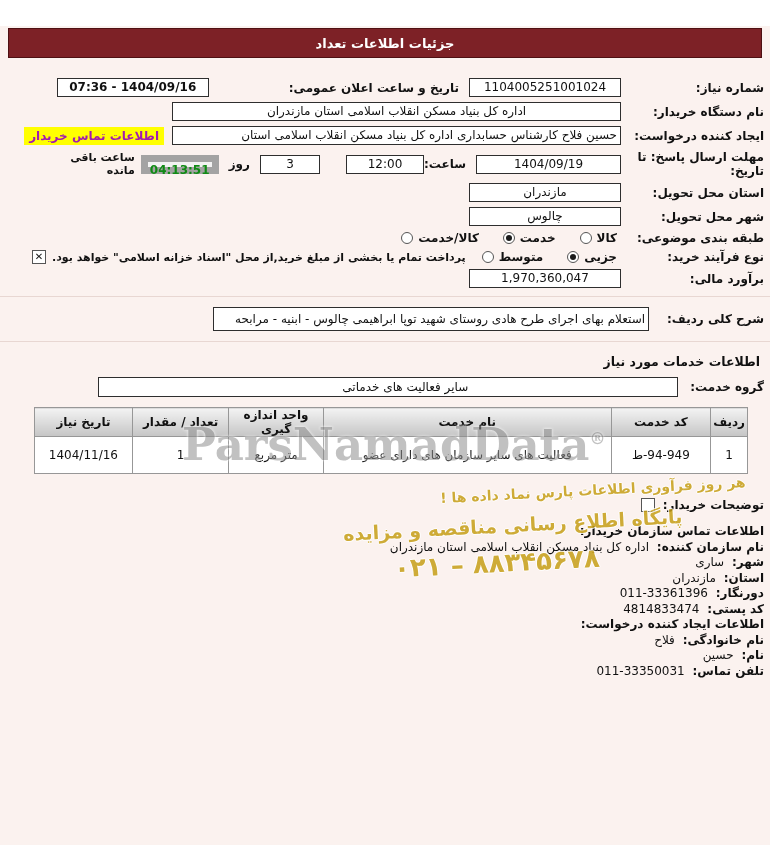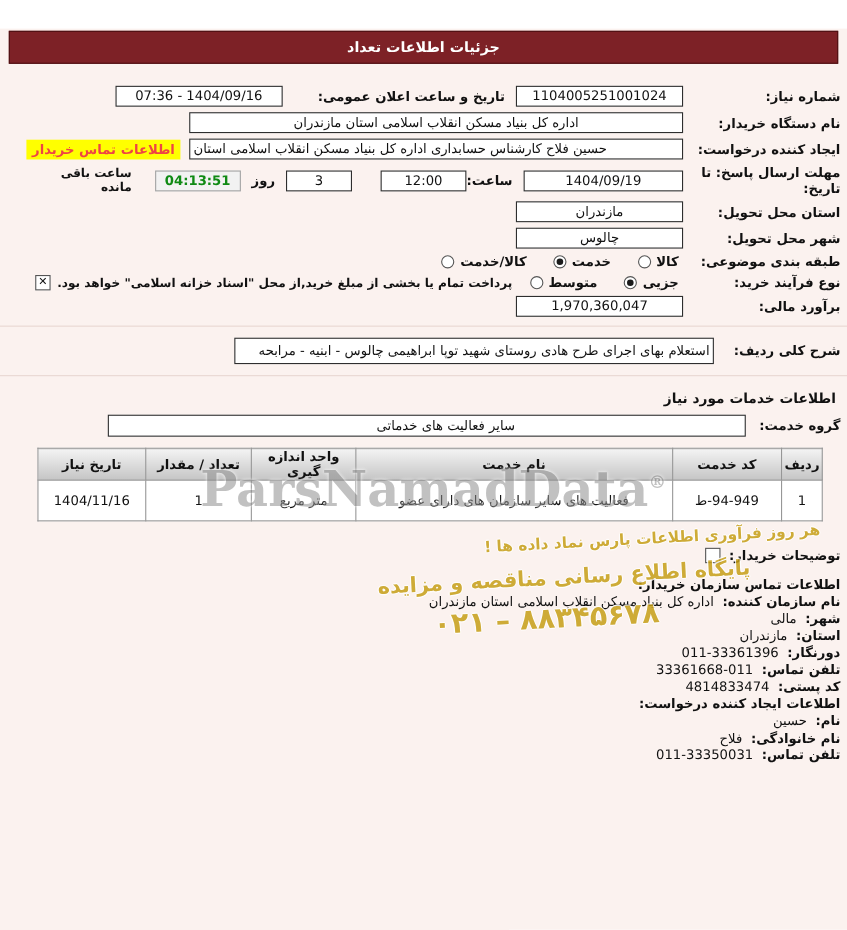--- a/index.html
+++ b/index.html
@@ -11,33 +11,33 @@
              color:#fff; font-weight:bold; font-size:13px;
              display:flex; align-items:center; justify-content:center; }
   
   .form{ padding:20px 6px 0; }
   .row{ display:flex; align-items:center; margin-bottom:5px; }
   .lbl{ width:143px; flex:none; font-weight:bold; line-height:14px; }
   .slbl{ font-weight:bold; margin-right:10px; flex:none; }
   .inp{ border:1px solid #2e2e2e; background:#fff; height:19px; line-height:17px;
         padding:0 3px; text-align:center; white-space:nowrap; overflow:hidden; flex:none; }
   .ltr{ direction:ltr; }
-  .alignR{ text-align:left; }
+  .alignR{ text-align:right; }
   .w148{ width:152px; }
   .w443{ width:449px; }
   .w139{ width:145px; }
   .w72{ width:78px; }
   .w56{ width:60px; }
-  .gap80{ margin-right:32px; }
+  .gap80{ margin-right:80px;font-weight:bold; }
   .gap26{ margin-right:26px; }
-  .link-yellow{ background:#ffff00; color:#ef4444; font-weight:bold; padding:2px 5px;
+  .link-yellow{ background:#ffff00; color:#a21caf; font-weight:bold; padding:2px 5px;
                 margin-right:8px; cursor:pointer; flex:none; }
-  .timer{ width:78px; flex:none; border:1px solid #a3a3a3; background:#f2f2f2; color:#0f8a14;
+  .timer{ width:78px; flex:none; border:7px solid #a3a3a3; background:#f2f2f2; color:#0f8a14;
           font-weight:bold; text-align:center; height:19px; line-height:17px; direction:ltr;
-          margin-right:10px;margin-left:15px; }
+          margin-right:10px; }
   .remaining{ width:74px; flex:none; font-weight:bold; font-size:11px; line-height:13px;
               margin-right:6px; }
   .optgrp{ display:flex; align-items:center; gap:24px; margin-right:4px; }
   .opt{ display:flex; align-items:center; gap:5px; cursor:pointer; }
   .opt-lbl{ font-weight:bold; }
   .radio{ width:12px; height:12px; border:1px solid #555; border-radius:50%; background:#fff;
           position:relative; flex:none; display:inline-block; }
   .radio.checked::after{ content:""; position:absolute; inset:2px; border-radius:50%; background:#1b1b1b; }
   .checkbox{ width:14px; height:14px; border:1px solid #555; background:#fff; flex:none;
              display:inline-flex; align-items:center; justify-content:center;
@@ -221,46 +221,42 @@
   </div>
 
   <div class="contact">
     <div class="cttl">اطلاعات تماس سازمان خریدار:</div>
     <div>
       <span class="cl">نام سازمان کننده:</span>
       <span class="cv">اداره کل بنیاد مسکن انقلاب اسلامی استان مازندران</span>
     </div>
     <div>
       <span class="cl">شهر:</span>
-      <span class="cv">مالی</span>
+      <span class="cv">ساری</span>
     </div>
     <div>
       <span class="cl">استان:</span>
       <span class="cv">مازندران</span>
     </div>
     <div>
       <span class="cl">دورنگار:</span>
       <span class="cv num">011-33361396</span>
     </div>
     <div>
-      <span class="cl">تلفن تماس:</span>
-      <span class="cv num">33361668-011</span>
-    </div>
-    <div>
       <span class="cl">کد پستی:</span>
       <span class="cv num">4814833474</span>
     </div>
     <div class="cttl">اطلاعات ایجاد کننده درخواست:</div>
     <div>
+      <span class="cl">نام خانوادگی:</span>
+      <span class="cv">فلاح</span>
+    </div>
+    <div>
       <span class="cl">نام:</span>
       <span class="cv">حسین</span>
-    </div>
-    <div>
-      <span class="cl">نام خانوادگی:</span>
-      <span class="cv">فلاح</span>
     </div>
     <div>
       <span class="cl">تلفن تماس:</span>
       <span class="cv num">011-33350031</span>
     </div>
   </div>
 
   <div class="wm wm-brand">
     <span>ParsNamadData</span><sup>®</sup>
   </div>

